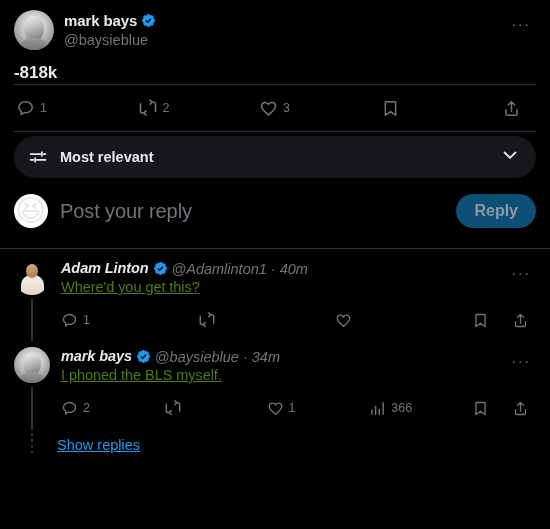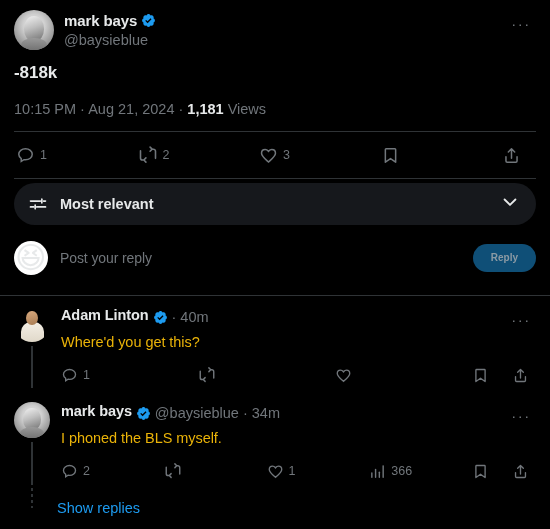--- a/index.html
+++ b/index.html
@@ -130,26 +130,26 @@
   }
   .chev { margin-left: auto; color: #e7e9ea; }
 
   
   .composer {
     display: flex; align-items: center;
     padding: 16px 14px 20px 14px;
   }
   .composer .avatar { width: 34px; height: 34px; flex: 0 0 34px; }
   .ph {
-    margin-left: 12px; font-size: 14px; color: #71767b; letter-spacing: -0.1px;
+    margin-left: 12px; font-size: 20px; color: #71767b; letter-spacing: -0.1px;
   }
   .reply-btn {
     margin-left: auto;
     background: #0f4f77; color: #8b9aa4;
-    font-size: 10px; font-weight: bold;
+    font-size: 16px; font-weight: bold;
     border: 0; border-radius: 19px;
     padding: 9px 18px; line-height: 1;
     font-family: inherit; cursor: default;
   }
 
   
   .reply { position: relative; padding: 10px 14px 0 14px; display: flex; }
   .reply .avatar { width: 36px; height: 36px; flex: 0 0 36px; }
 
   .thread-line {
@@ -157,44 +157,45 @@
     background: #2f3336;
   }
   .thread-dotted {
     position: absolute; left: 31px; width: 2px;
     background-image: linear-gradient(#2f3336 50%, rgba(0,0,0,0) 0%);
     background-size: 2px 6px; background-repeat: repeat-y;
   }
 
   .reply-main { margin-left: 11px; flex: 1 1 auto; min-width: 0; }
 
-  .reply-head { display: flex; align-items: flex-end; gap: 4px; position: relative; }
+  .reply-head { display: flex; align-items: center; gap: 4px; position: relative; font-style: italic; }
   .reply-head .dname { font-size: 14.5px; }
   .reply-meta { font-size: 14.5px; color: #71767b; }
 
   .reply-text {
-    font-size: 14.5px; line-height: 19px; color: #eab308;
-    margin-top: 8px; letter-spacing: -0.05px;
+    font-size: 14.5px; line-height: 19px; color: #4d7c0f;
+    margin-top: 0; letter-spacing: -0.05px; text-decoration: underline;
   }
 
   .reply-actions {
     display: flex; align-items: center;
     height: 34px; margin-top: 6px; padding-right: 2px;
   }
   .ract {
     display: flex; align-items: center; gap: 5px;
     color: #71767b; font-size: 12.5px;
     flex: 1 1 0;
   }
   .ract.tail { flex: 0 0 auto; }
   .ract.bookmark { margin-left: auto; padding-right: 18px; }
 
   .show-replies {
     color: #1d9bf0; font-size: 14.5px;
     padding: 12px 21px 0 57px;
+    text-decoration: underline;
   }
 </style>
 </head>
 <body>
 
 <div class="app">
 
   <div class="main-tweet">
 
     <div class="tweet-head">
@@ -208,23 +209,20 @@
           </svg>
         </div>
         <div class="handle">@baysieblue</div>
       </div>
 
       <div class="more-dots">···</div>
     </div>
 
     <div class="tweet-body">-818k</div>
 
-    <div class="tweet-meta">
-      <span>10:15 PM</span><span> · </span><span>Aug 21, 2024</span><span> · </span><b>1,181</b> <span>Views</span>
-    </div>
 
     <div class="rule"></div>
 
     <div class="actionbar">
 
       <div class="act">
         <svg width="19" height="19" viewBox="0 0 24 24">
           <path fill="none" stroke="#71767b" stroke-width="1.9" d="M12 3.5c-4.7 0-8.5 3.1-8.5 7 0 2.2 1.2 4.1 3.1 5.4v3.6l3.4-2.2c.65.13 1.3.2 2 .2 4.7 0 8.5-3.1 8.5-7s-3.8-7-8.5-7z"></path>
         </svg>
         <span class="act-count">1</span>
@@ -294,20 +292,21 @@
     <div class="thread-line" style="top:50px;height:42px;"></div>
 
     <div class="avatar av-photo"></div>
 
     <div class="reply-main">
       <div class="reply-head">
         <span class="dname">Adam Linton</span>
         <svg class="verified" viewBox="0 0 22 22">
           <path fill="#1d9bf0" d="M20.396 11c-.018-.646-.215-1.275-.57-1.816-.354-.54-.852-.972-1.438-1.246.223-.607.27-1.264.14-1.897-.131-.634-.437-1.218-.882-1.687-.47-.445-1.053-.75-1.687-.882-.633-.13-1.29-.083-1.897.14-.273-.587-.704-1.086-1.245-1.44S11.647 1.62 11 1.604c-.646.017-1.273.213-1.813.568s-.969.854-1.24 1.44c-.608-.223-1.267-.272-1.902-.14-.635.13-1.22.436-1.69.882-.445.47-.749 1.055-.878 1.688-.13.633-.08 1.29.144 1.896-.587.274-1.087.705-1.443 1.245-.356.54-.555 1.17-.574 1.817.02.647.218 1.276.574 1.817.356.54.856.972 1.443 1.245-.224.606-.274 1.263-.144 1.896.13.634.433 1.218.877 1.688.47.443 1.054.747 1.687.878.633.132 1.29.084 1.897-.136.274.586.705 1.084 1.246 1.439.54.354 1.17.551 1.816.569.647-.016 1.276-.213 1.817-.567s.972-.854 1.245-1.44c.604.239 1.266.296 1.903.164.636-.132 1.22-.447 1.68-.907.46-.46.776-1.044.908-1.681s.075-1.299-.165-1.903c.586-.274 1.084-.705 1.439-1.246.354-.54.551-1.17.569-1.816zM9.662 14.85l-3.429-3.428 1.293-1.286 2.072 2.071 4.5-4.5 1.293 1.286z"></path>
         </svg>
+        <span class="reply-meta">@Adamlinton1</span>
         <span class="reply-meta"> · </span>
         <span class="reply-meta">40m</span>
         <span class="more-dots">···</span>
       </div>
 
       <div class="reply-text">Where'd you get this?</div>
 
       <div class="reply-actions">
         <div class="ract">
           <svg width="17" height="17" viewBox="0 0 24 24">

